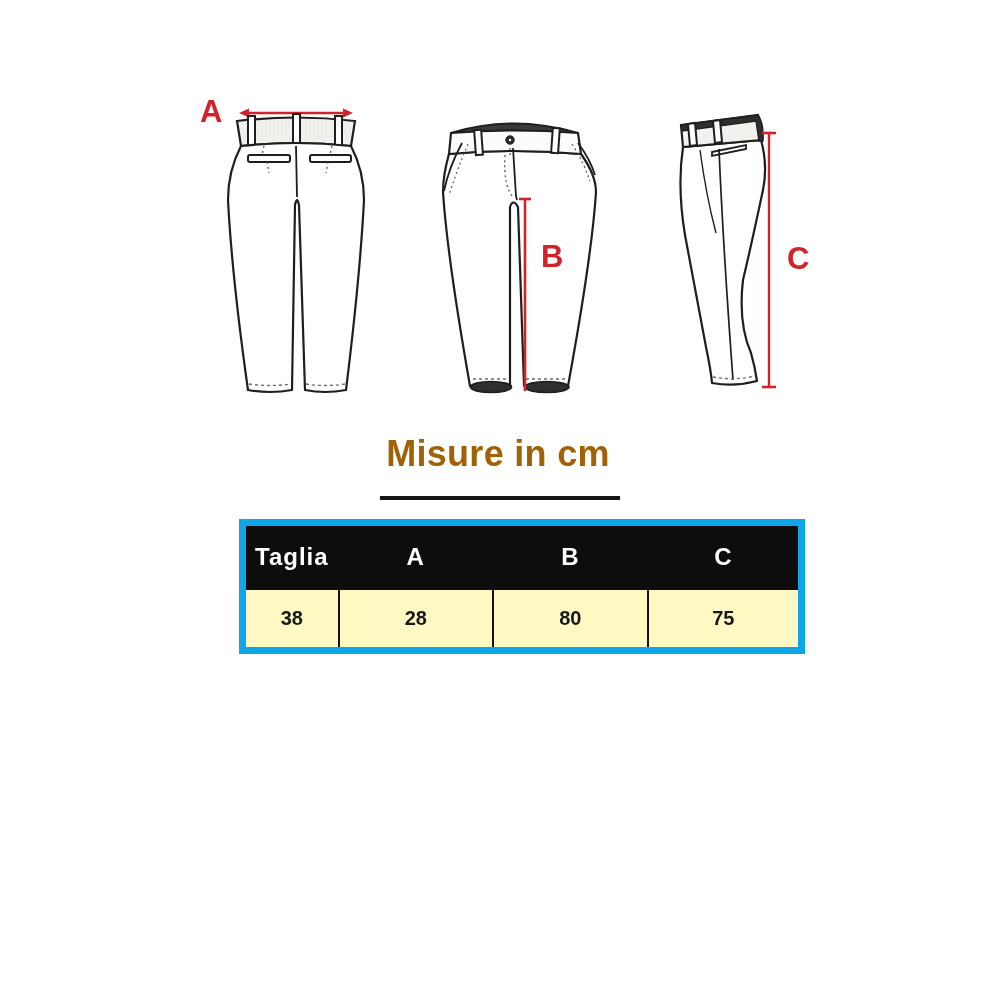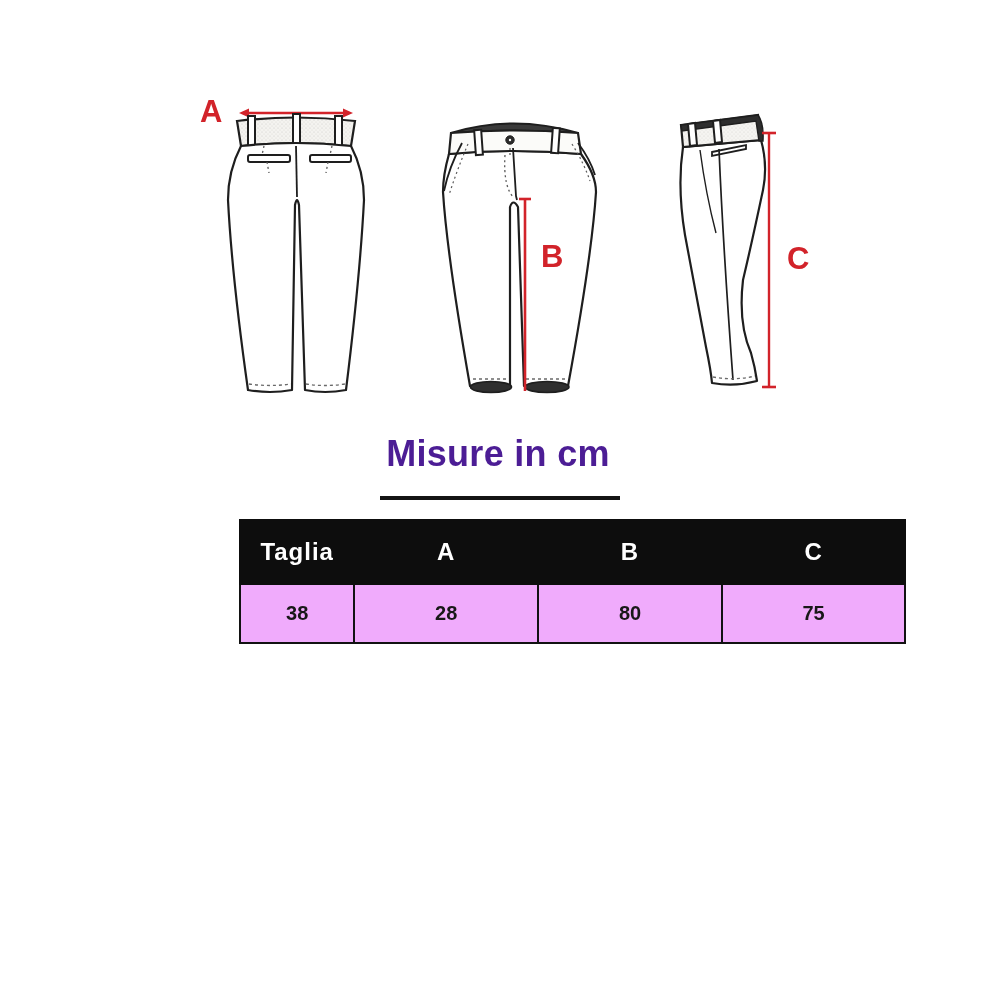--- a/index.html
+++ b/index.html
@@ -18,52 +18,52 @@
     line-height:1;
     letter-spacing:0.5px;
   }
   .svg-draw{position:absolute;}
   .page-title{
     position:absolute;
     left:300px;top:433px;width:396px;
     text-align:center;
     font-size:36px;
     font-weight:800;
-    color:#4c1d95;
+    color:#a16207;
     letter-spacing:0.3px;
   }
   .title-underline{
     position:absolute;
     left:380px;top:496px;width:240px;height:4px;
     background:#141414;
   }
   table.size-table{
     position:absolute;
-    left:239px;top:519px;width:667px;
+    left:239px;top:519px;width:566px;
     border-collapse:collapse;
     table-layout:fixed;
-    border:1px solid #0ea5e9;
+    border:7px solid #0ea5e9;
   }
   table.size-table col.c-taglia{width:17.2%;}
   table.size-table col.c-a{width:27.6%;}
   table.size-table col.c-b{width:27.7%;}
   table.size-table col.c-c{width:27.5%;}
   table.size-table th{
     background:#0D0D0D;
     color:#ffffff;
     height:60px;
     font-size:24px;
     font-weight:700;
     letter-spacing:1px;
     text-align:center;
     vertical-align:middle;
     border:2px solid #0D0D0D;
   }
   table.size-table td{
-    background:#f0abfc;
+    background:#fef9c3;
     color:#181818;
     height:55px;
     font-size:20px;
     font-weight:700;
     text-align:center;
     vertical-align:middle;
     border:2px solid #121212;
   }
 </style>
 </head>

